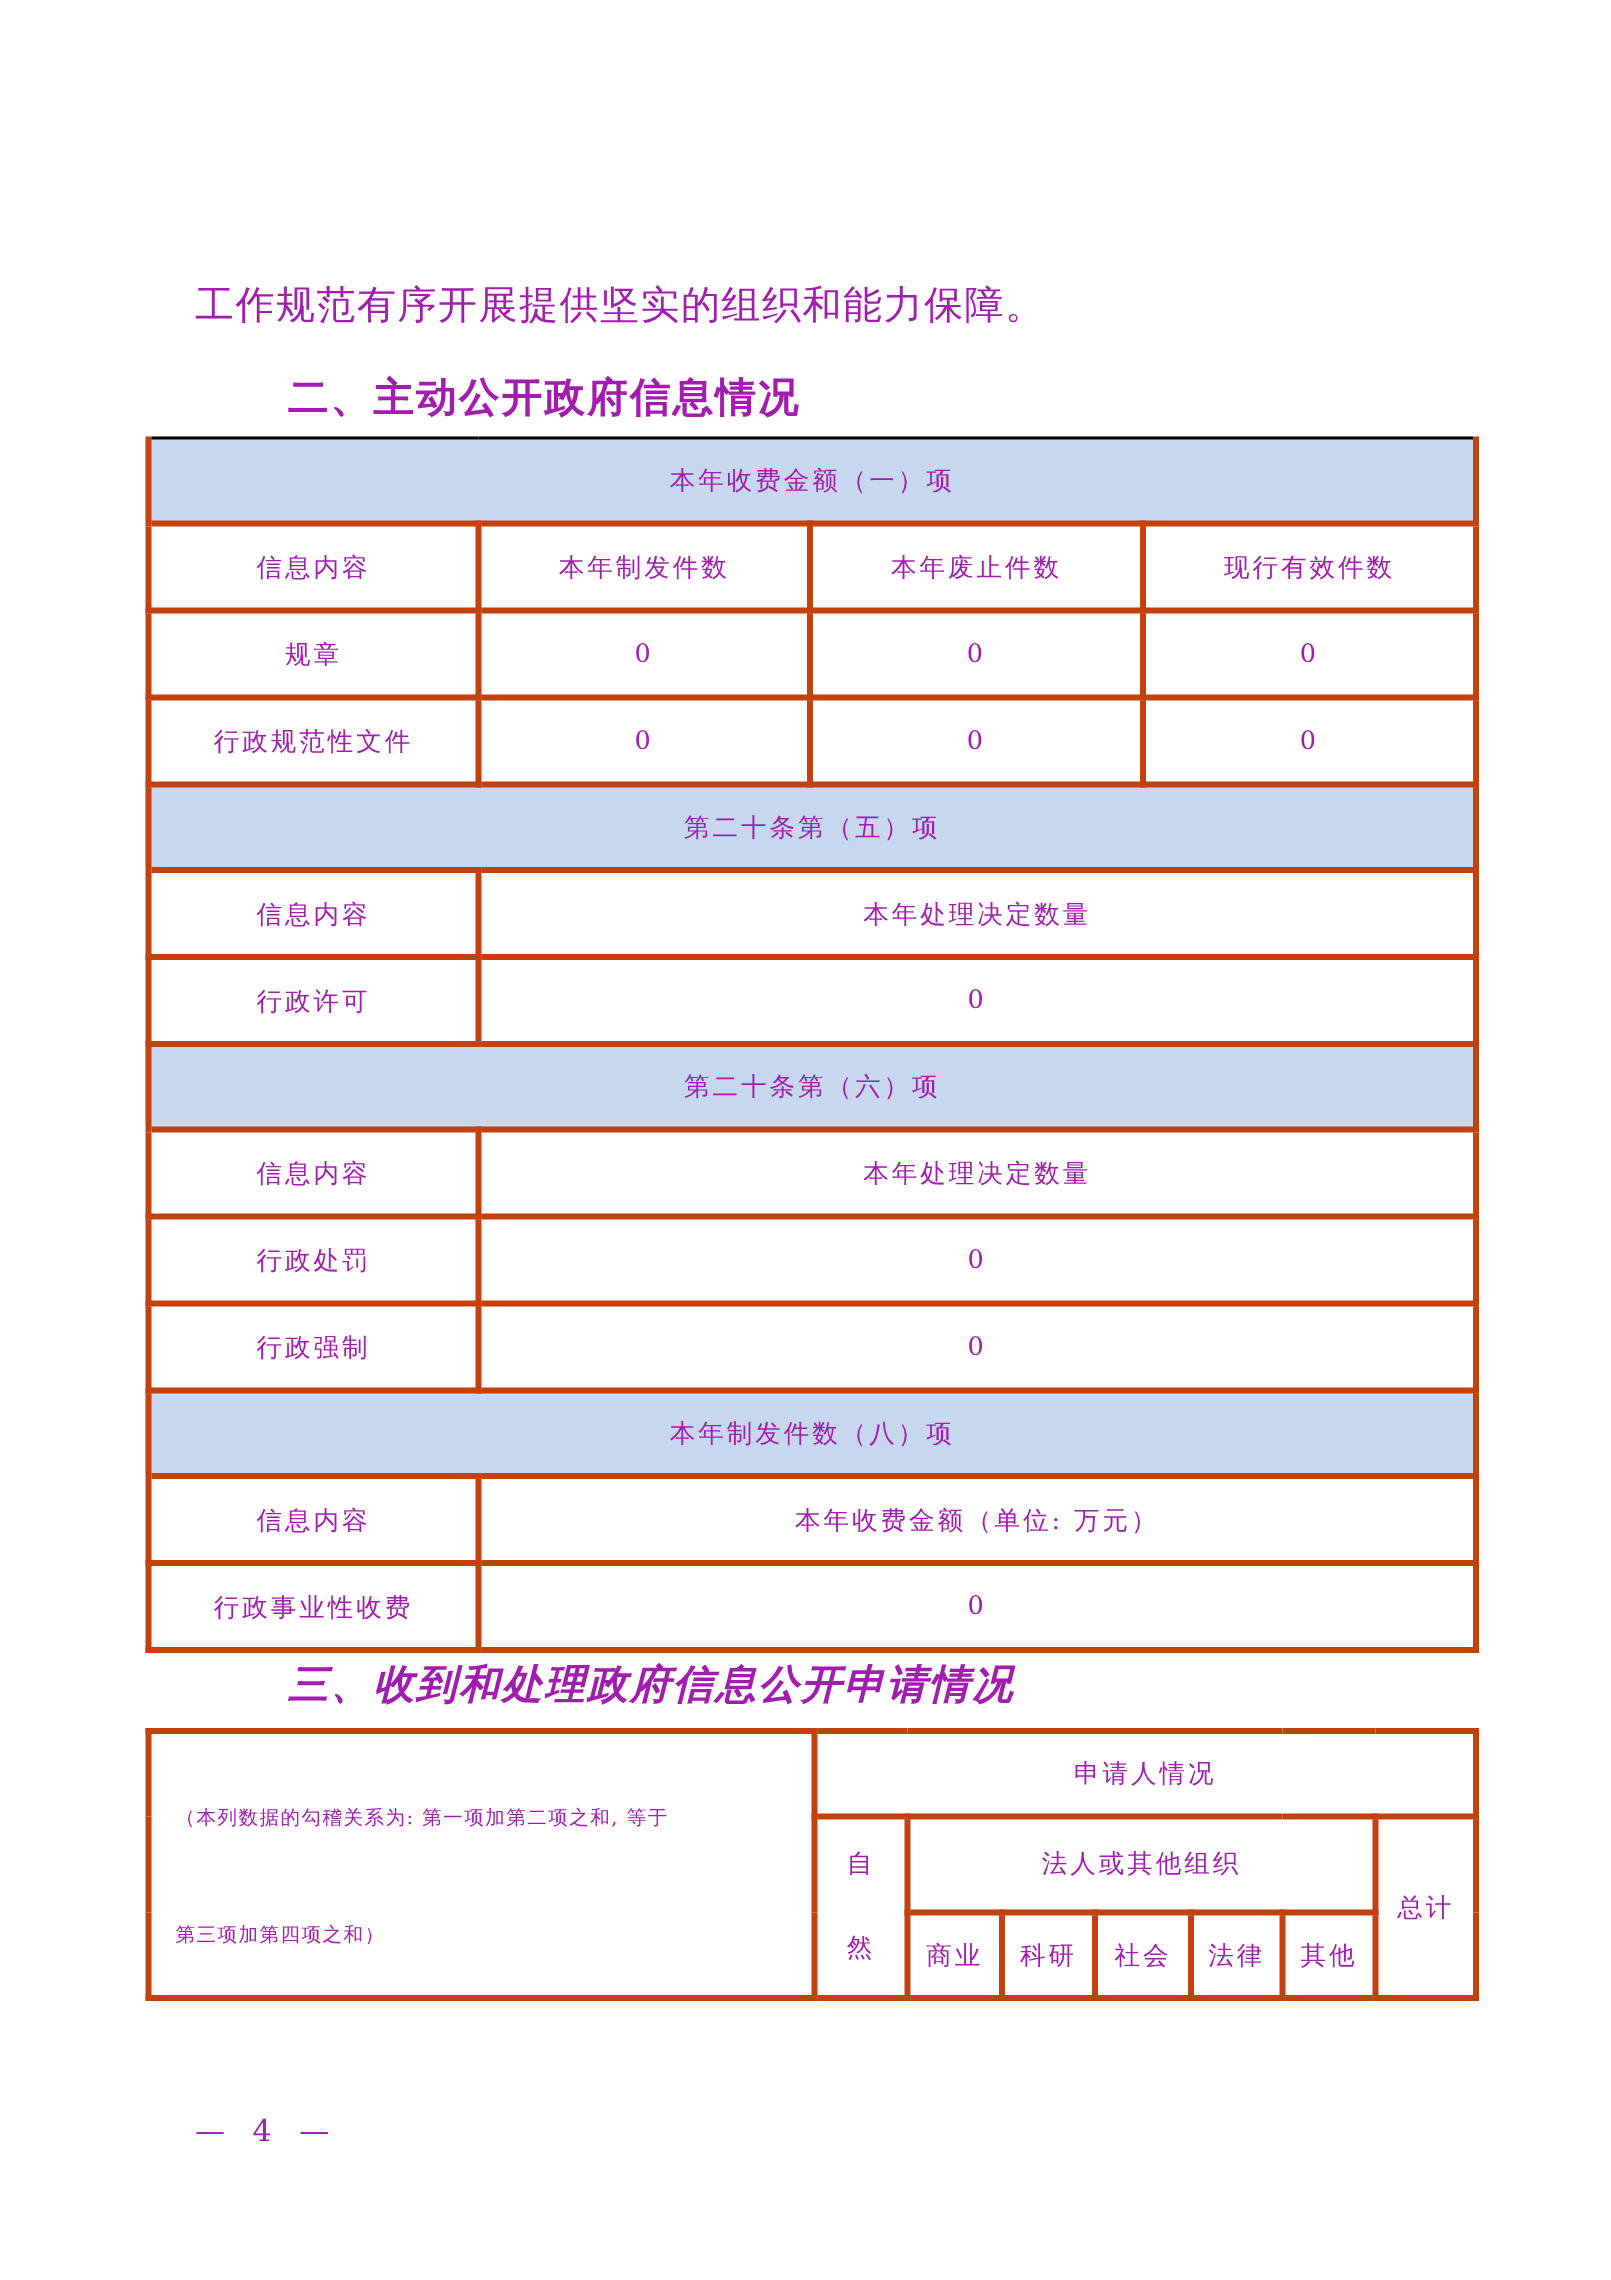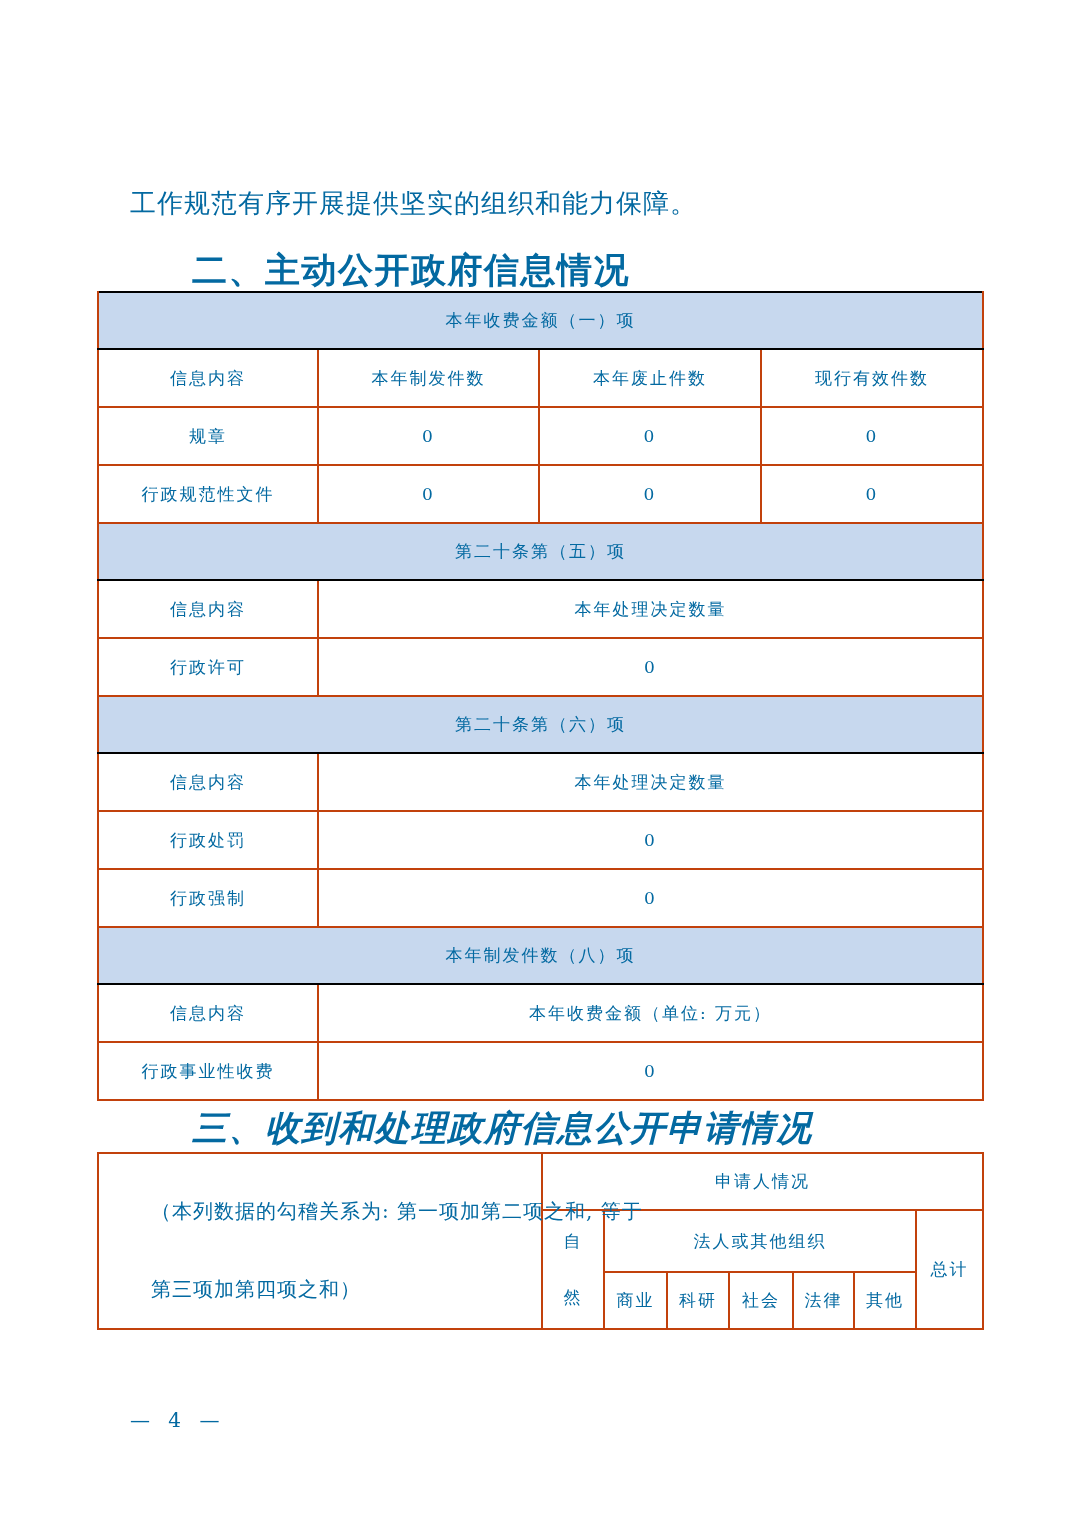--- a/index.html
+++ b/index.html
@@ -2,57 +2,57 @@
 <html><head>
 <meta charset="utf-8">
 <style>
   * { box-sizing: border-box; }
   html, body { margin: 0; padding: 0; background: #ffffff; }
   .page {
     position: relative;
     width: 1074px;
     height: 1520px;
     background: #ffffff;
-    color: #0369a1;
+    color: #a21caf;
     font-family: "DejaVu Serif", serif;
     overflow: hidden;
   }
   .intro {
     position: absolute;
     left: 130px;
     top: 186px;
     margin: 0;
     font-size: 26px;
     letter-spacing: 1px;
     white-space: nowrap;
   }
   .heading {
     position: absolute;
     margin: 0;
     font-family: "DejaVu Sans", "Liberation Sans", sans-serif;
     font-weight: bold;
-    font-size: 35px;
+    font-size: 27px;
     letter-spacing: 1.5px;
     white-space: nowrap;
   }
   .h-two { left: 192px; top: 247px; }
   .h-three { left: 192px; top: 1105px; font-style: italic; }
 
   table {
     position: absolute;
     left: 97px;
     width: 885px;
     border-collapse: collapse;
     table-layout: fixed;
     border: 2px solid #000000;
   }
   .t1 { top: 291px; }
   .t2 { top: 1152px; }
   td {
-    border: 2px solid #c2410c;
+    border: 4px solid #c2410c;
     font-size: 17px;
     letter-spacing: 2px;
     text-align: center;
     vertical-align: middle;
     padding: 0;
   }
   .t1 tr { height: 58px; }
   .t1 tr.band { height: 57px; }
   tr.band td {
     background: #C7D8EE;
@@ -63,21 +63,21 @@
 
   .t2 .r1 { height: 57px; }
   .t2 .r2 { height: 58px; }
   .t2 .r3 { height: 57px; }
   .note-cell {
     text-align: left;
     vertical-align: top;
     padding: 18px 16px 0 16px;
     letter-spacing: 1px;
   }
-  .note-line { line-height: 78px; white-space: nowrap; font-size: 20px; margin-left: 36px; }
+  .note-line { line-height: 78px; white-space: nowrap; font-size: 13px; }
   .natural-cell div { line-height: 1; padding: 0; }
   .natural-cell .stack {
     display: flex;
     flex-direction: column;
     justify-content: space-around;
     height: 112px;
   }
   .pagenum {
     position: absolute;
     left: 130px;

